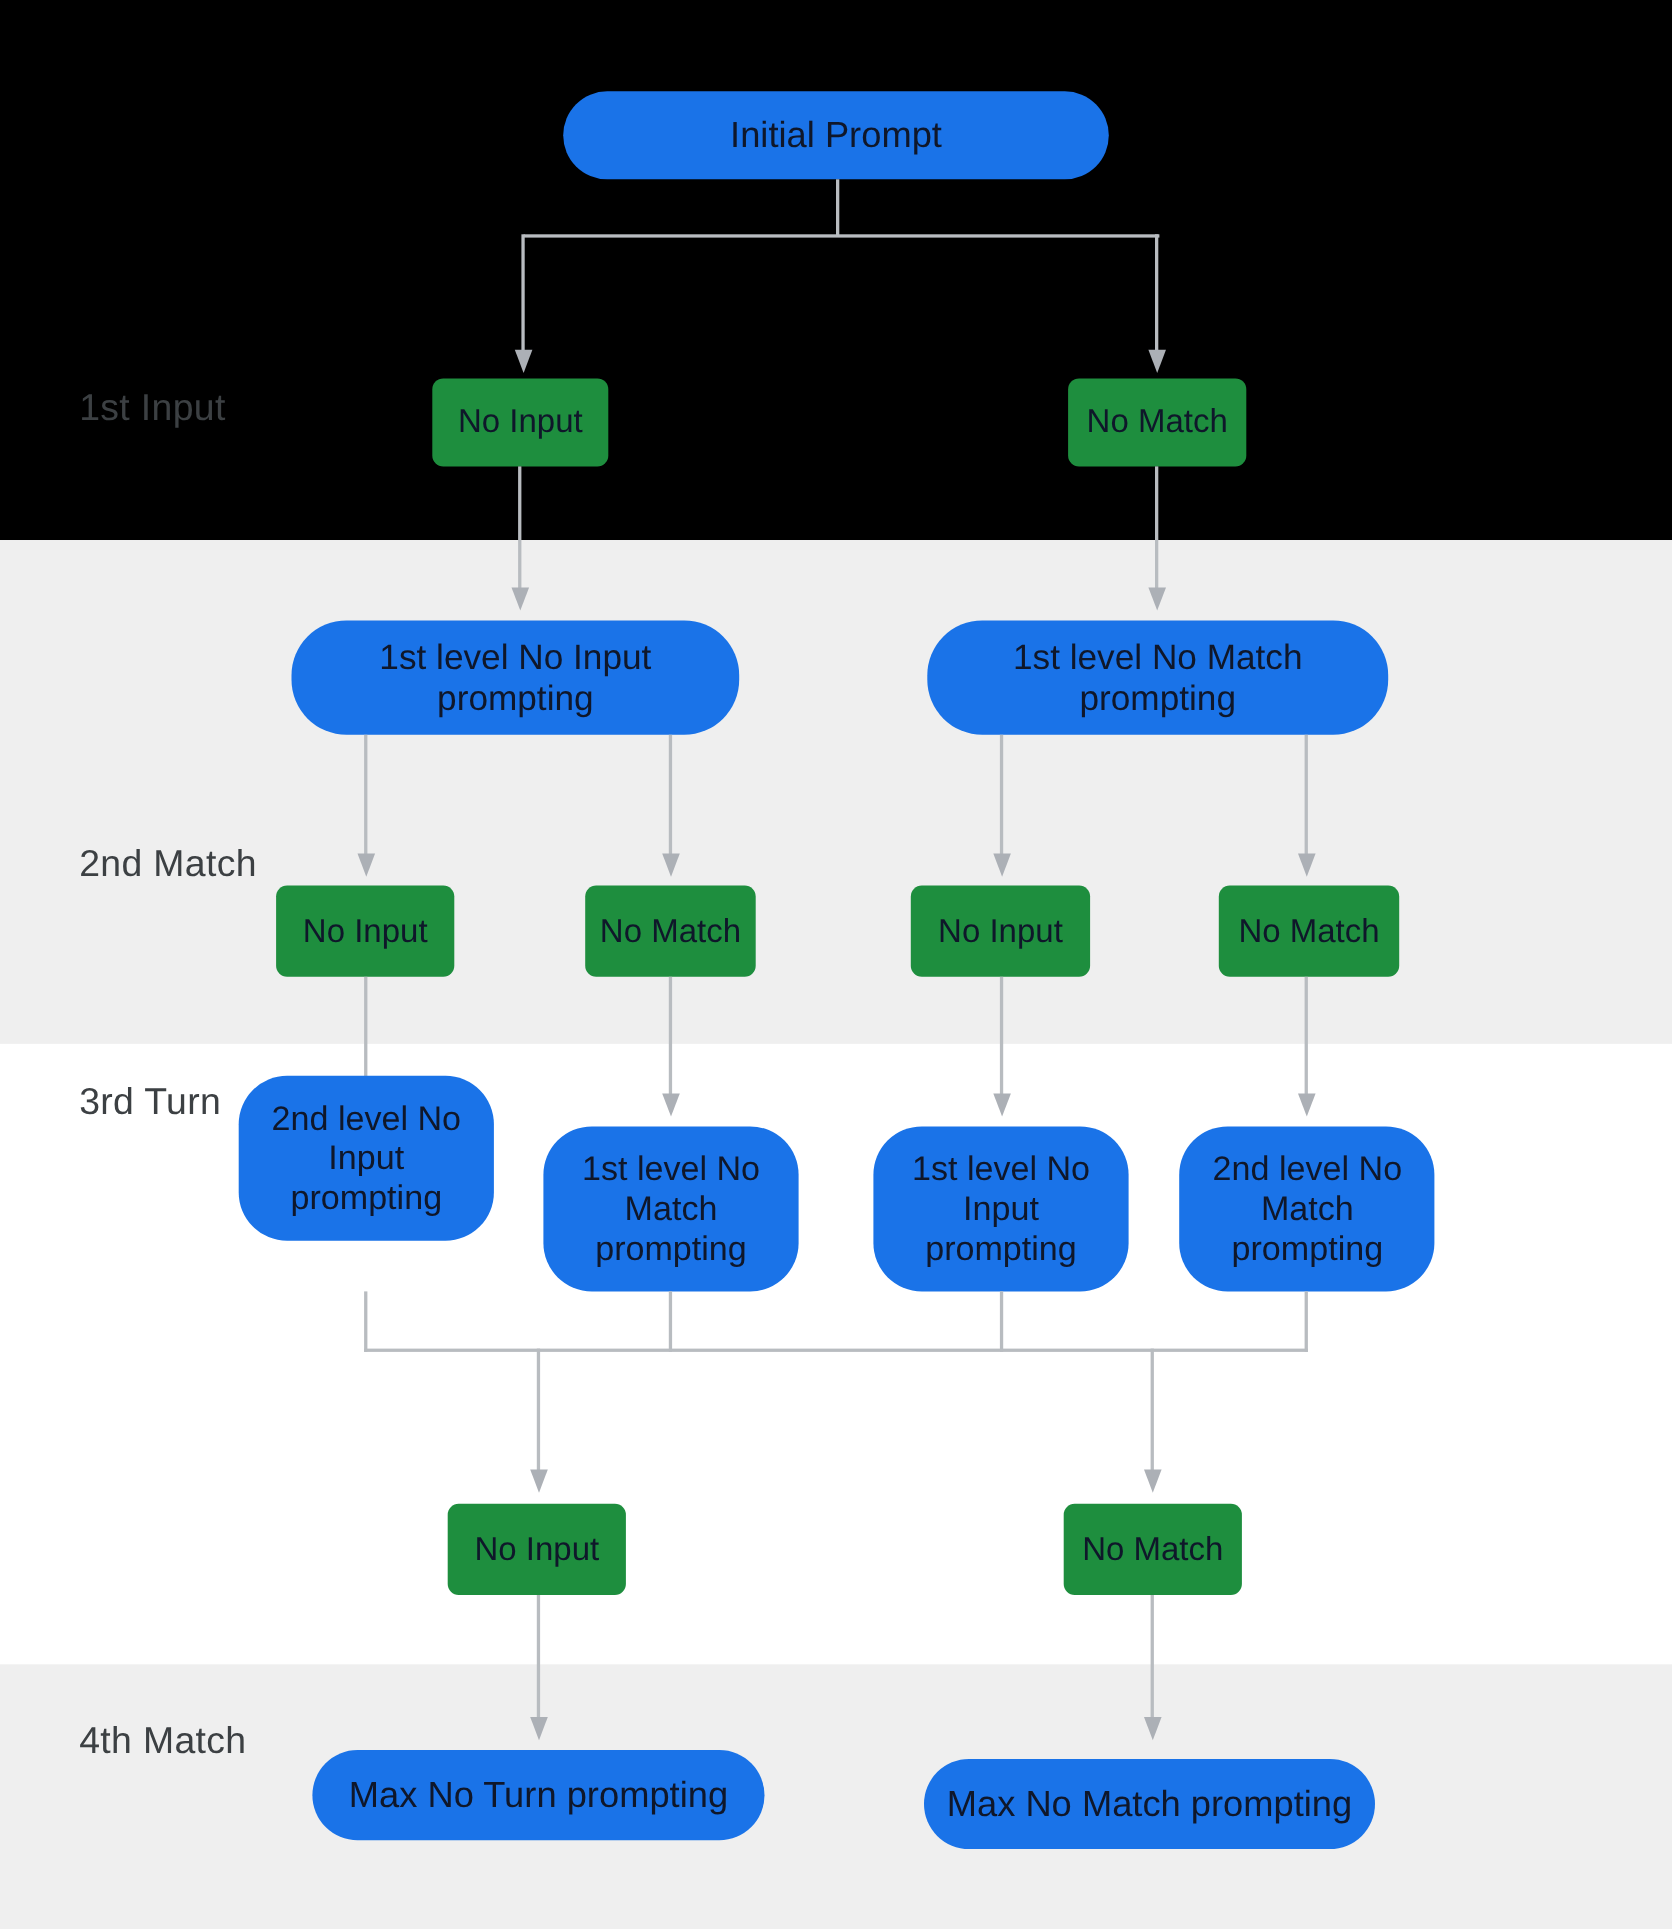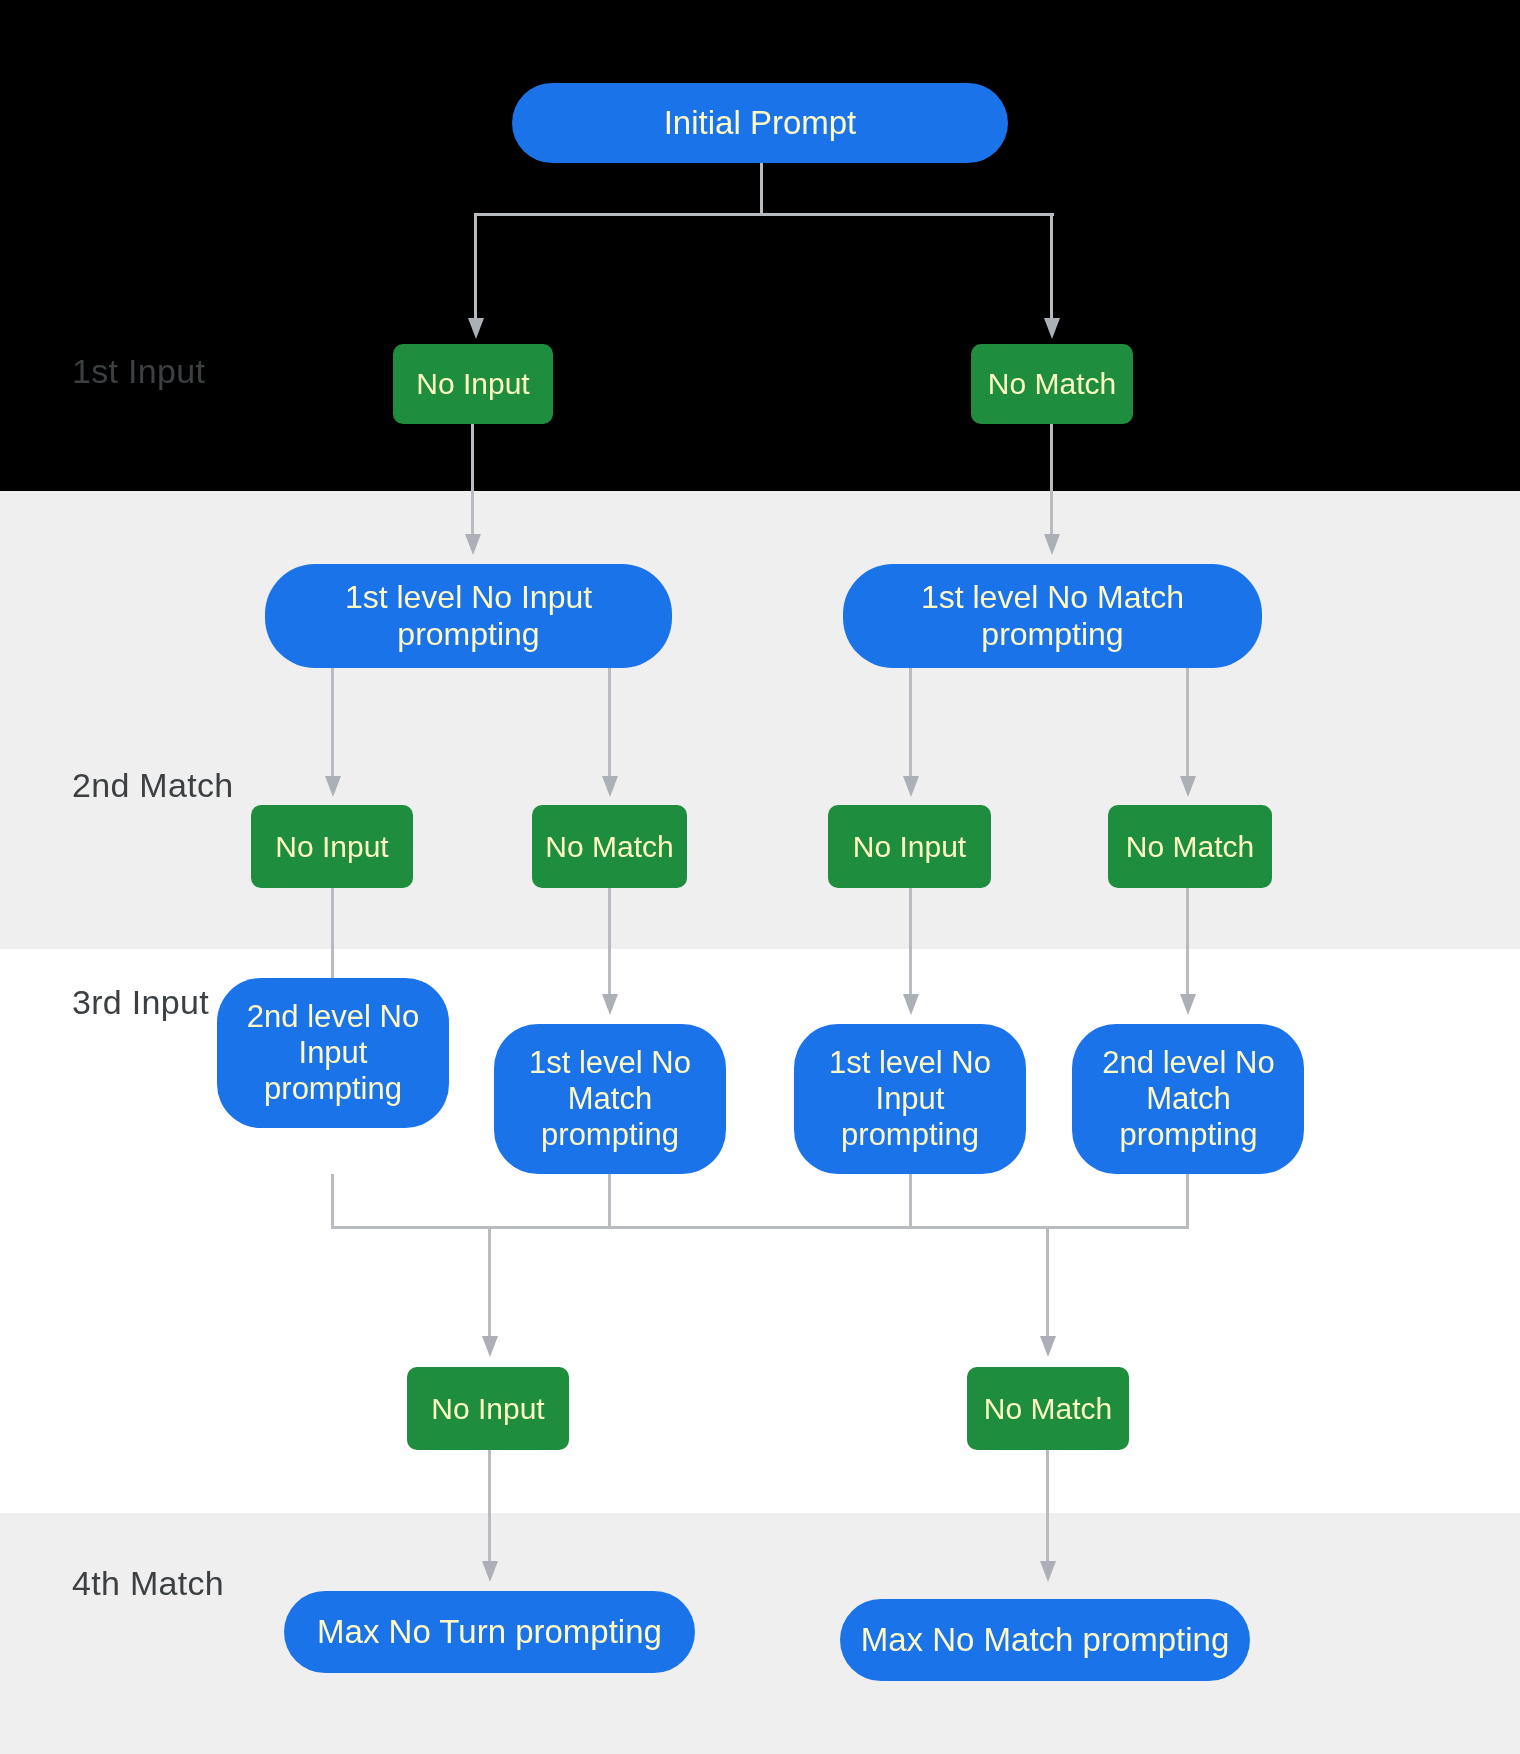--- a/index.html
+++ b/index.html
@@ -12,21 +12,21 @@
   .band.gray{background:#efefef;}
   .band.white{background:#ffffff;}
 
   .turn-label{
     position:absolute;left:72px;font-size:34px;color:#3c4043;
     font-weight:400;letter-spacing:.3px;white-space:nowrap;
   }
 
   .node{
     position:absolute;display:flex;align-items:center;justify-content:center;
-    text-align:center;color:#fef9c3;font-weight:500;box-sizing:border-box;
+    text-align:center;color:#0f172a;font-weight:500;box-sizing:border-box;
   }
   .prompt{background:#1a73e8;}
   .event{background:#1e8e3e;border-radius:10px;font-size:30px;}
   .pill{border-radius:41px;font-size:33px;}
   .round-lg{border-radius:50px;font-size:32px;line-height:1.16;padding:0 26px;}
   .round-md{border-radius:44px;font-size:31px;line-height:1.16;padding:0 14px;}
 
   .vline{position:absolute;width:3px;background:#b8bcc0;}
   .hline{position:absolute;height:3px;background:#b8bcc0;}
   .ahead{
@@ -38,21 +38,21 @@
 </head>
 <body>
 
 <div class="band dark" style="top:0;height:491px;"></div>
 <div class="band gray" style="top:491px;height:458px;"></div>
 <div class="band white" style="top:949px;height:564px;"></div>
 <div class="band gray" style="top:1513px;height:241px;"></div>
 
 <div class="turn-label" style="top:352px;">1st Input</div>
 <div class="turn-label" style="top:766px;">2nd Match</div>
-<div class="turn-label" style="top:983px;">3rd Input</div>
+<div class="turn-label" style="top:983px;">3rd Turn</div>
 <div class="turn-label" style="top:1564px;">4th Match</div>
 
 <div class="node prompt pill" style="left:512px;top:83px;width:496px;height:80px;border-radius:40px;">Initial Prompt</div>
 
 <div class="vline" style="left:760px;top:163px;height:52px;"></div>
 <div class="hline" style="left:476px;top:213px;width:578px;"></div>
 <div class="vline" style="left:474px;top:213px;height:107px;"></div>
 <div class="ahead" style="left:468px;top:318px;"></div>
 <div class="vline" style="left:1050px;top:213px;height:107px;"></div>
 <div class="ahead" style="left:1044px;top:318px;"></div>

